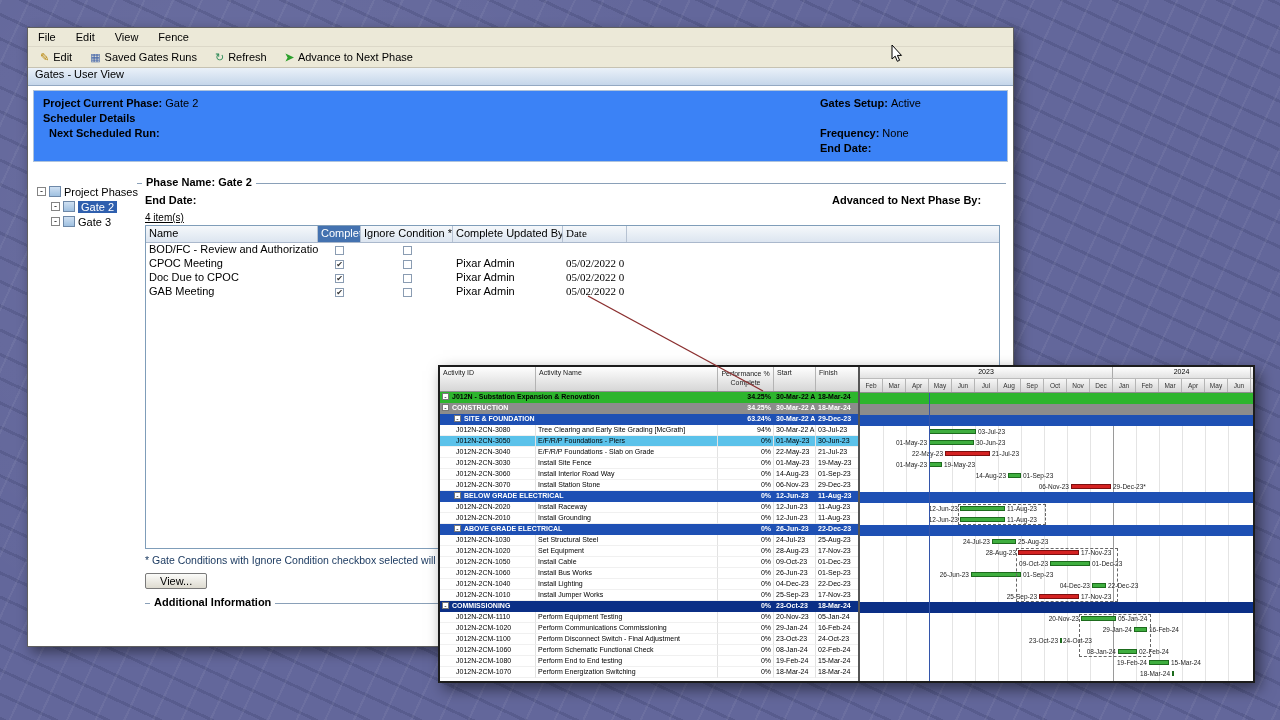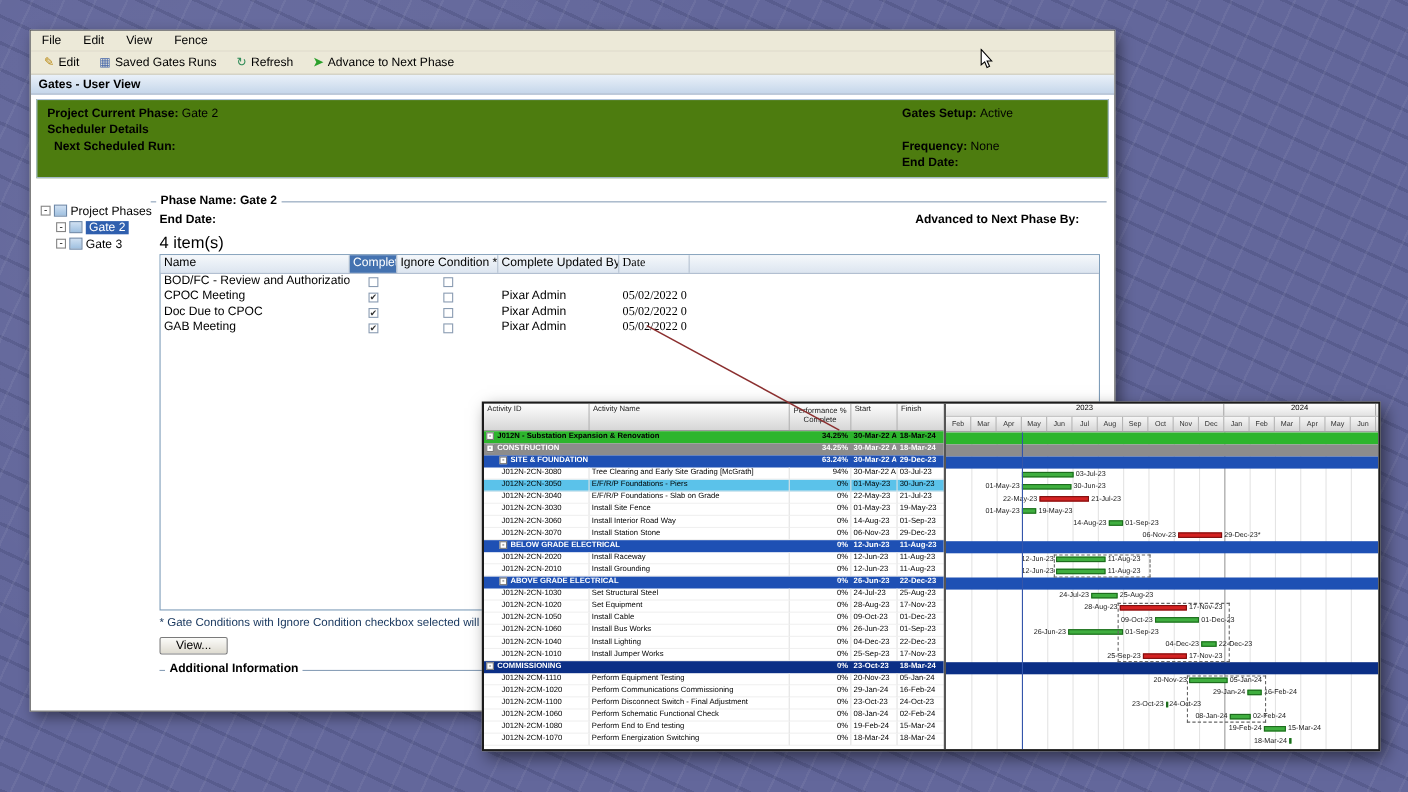--- a/index.html
+++ b/index.html
@@ -14,39 +14,39 @@
   }
   
   .w1{position:absolute;left:27px;top:27px;width:985px;height:618px;z-index:10;
       background:#fff;border:1px solid #5f5f5f;box-shadow:4px 5px 12px rgba(0,0,0,.45);
       font-size:11px;color:#000;overflow:hidden;}
   .menubar{height:18px;background:#ece9d8;display:flex;align-items:center;gap:20px;padding:0 10px;border-bottom:1px solid #dcd8c8;}
   .menu-item{cursor:default;}
   .toolbar{height:20px;background:#ece9d8;border-bottom:1px solid #c6c2b2;display:flex;align-items:center;gap:6px;padding:0 6px;}
   .tbtn{display:flex;align-items:center;gap:4px;padding:1px 6px;}
   .ticon{font-size:11px;line-height:11px;}
-  .viewbar{height:17px;background:linear-gradient(#eaf1f9,#c5d6ea);border-bottom:1px solid #93a8c2;font-weight:bold;display:flex;align-items:center;padding:0 7px;}
-  .sumpanel{margin:4px 5px;background:#4d7c0f;border:1px solid #aec3dc;padding:5px 9px;display:flex;}
+  .viewbar{height:17px;background:linear-gradient(#eaf1f9,#c5d6ea);border-bottom:1px solid #93a8c2;font-weight:normal;display:flex;padding:0 7px;}
+  .sumpanel{margin:4px 5px;background:#3b82f6;border:1px solid #aec3dc;padding:5px 9px;display:flex;}
   .sumleft{flex:1;}
   .sumright{width:178px;}
   .srow{height:15px;line-height:15px;white-space:nowrap;}
   .srow.ind{padding-left:6px;}
   .content{display:flex;padding:8px 7px 0 7px;}
   .tree{width:100px;padding:10px 0 0 2px;}
   .titem{height:15px;display:flex;align-items:center;gap:3px;white-space:nowrap;}
   .texp{width:9px;height:9px;box-sizing:border-box;border:1px solid #848484;background:#fff;font-size:9px;line-height:7px;text-align:center;flex:none;}
   .tico{width:10px;height:9px;background:linear-gradient(#cfe0f2,#9fc0e0);border:1px solid #6d88a8;flex:none;}
   .tchild{margin-left:14px;}
   .tsel{background:#2f5fae;color:#fff;padding:0 3px;}
   .phase{flex:1;border-top:1px solid #8aa0b8;position:relative;margin-top:9px;padding:9px 6px 0 8px;}
   .legend{position:absolute;top:-8px;left:5px;background:#fff;font-weight:bold;padding:0 4px;}
   .prow{display:flex;height:15px;line-height:15px;}
   .pright{margin-left:auto;width:168px;white-space:nowrap;}
   .gc-head{font-weight:bold;margin-top:10px;}
-  .gc-count{font-size:15px;margin:4px 0 2px 0;}
+  .gc-count{font-size:10px;margin:4px 0 2px 0;text-decoration:underline;}
   .ctable{border:1px solid #7f9db9;height:322px;display:flex;flex-direction:column;background:#fff;}
   .chead{display:flex;height:16px;background:linear-gradient(#f5f8fb,#dce5f0);border-bottom:1px solid #aab8cc;}
   .ch{border-right:1px solid #b6c2d2;padding:1px 3px;box-sizing:border-box;white-space:nowrap;overflow:hidden;}
   .wn{width:172px;}.wc{width:43px;text-align:center;}.wi{width:92px;}.wu{width:110px;}.wd{width:64px;font-family:Liberation Serif, serif;}.wf{flex:1;border-right:none;}
   .ch.wc{background:#4472b0;color:#fff;}
   .crow{display:flex;height:14px;line-height:13px;}
   .cc{padding:0 3px;box-sizing:border-box;overflow:hidden;white-space:nowrap;}
   .cc.wc,.cc.wi{display:flex;justify-content:center;align-items:center;padding:0;}
   .cb{display:inline-block;width:9px;height:9px;box-sizing:border-box;border:1px solid #8a9cb2;background:#fff;font-size:8px;line-height:7px;color:#333;text-align:center;}
   .footnote{color:#17365d;font-size:10.5px;margin-top:5px;white-space:nowrap;}

